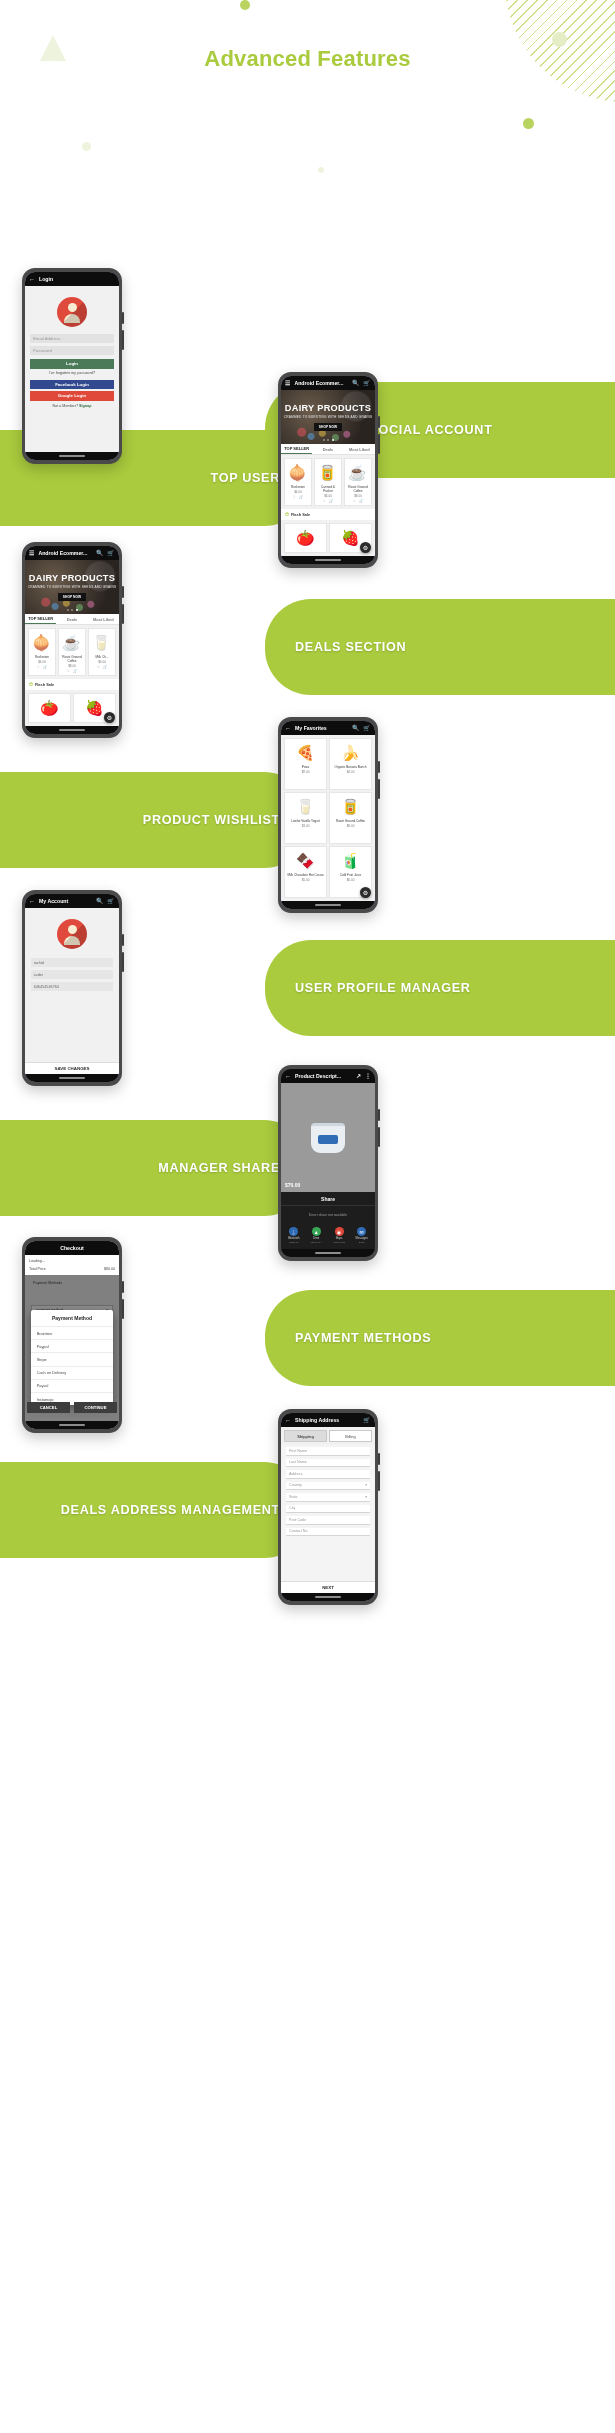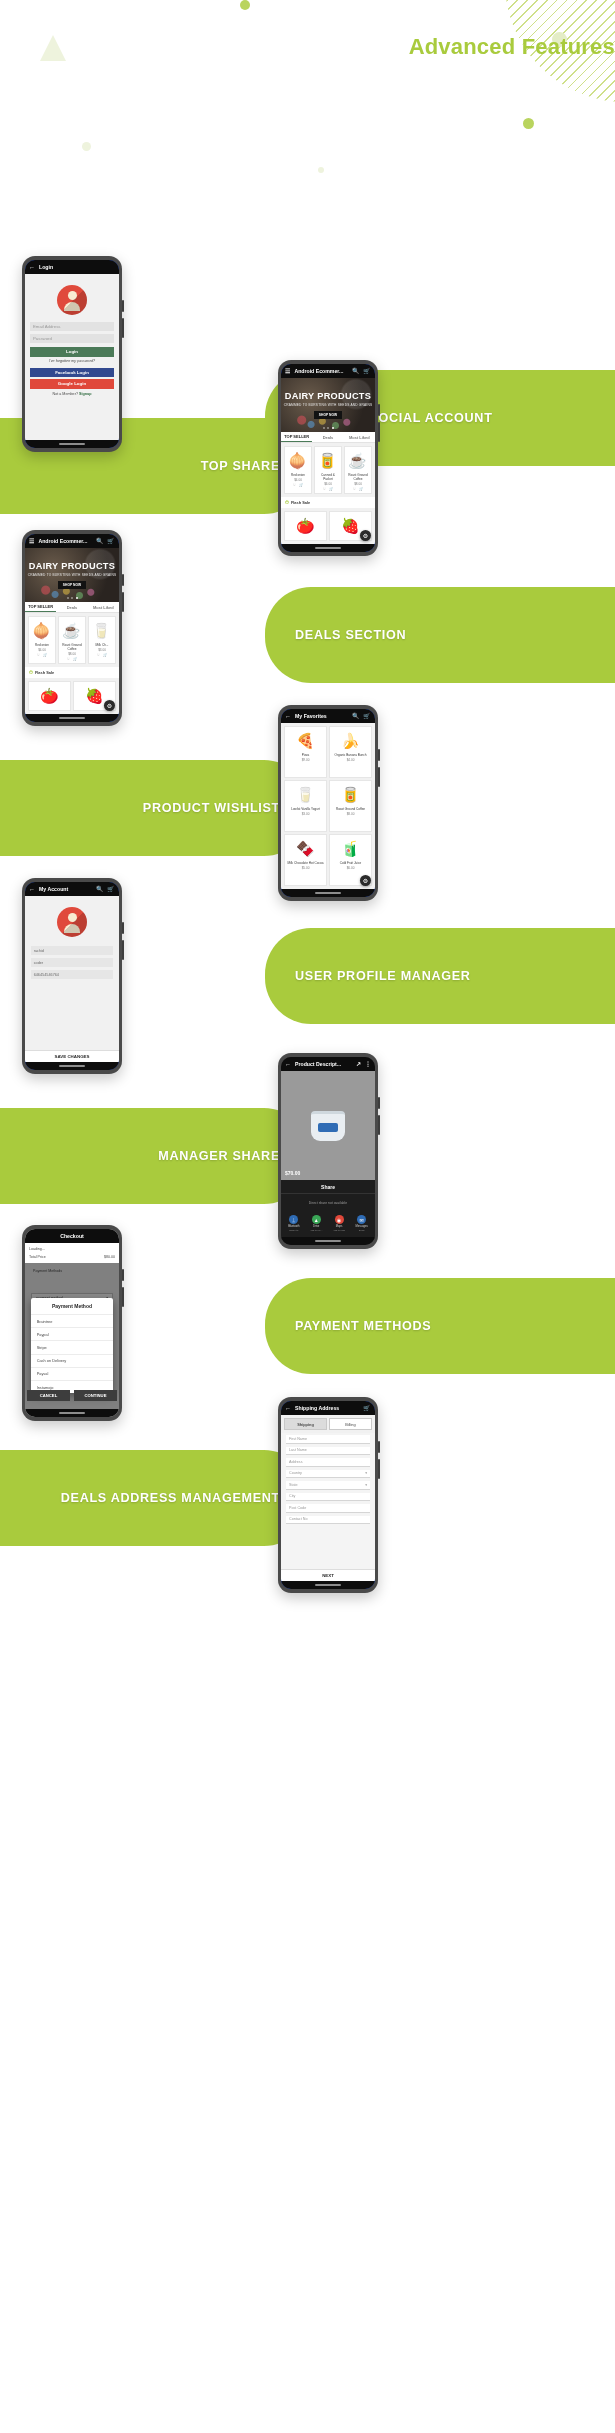--- a/index.html
+++ b/index.html
@@ -34,21 +34,21 @@
   .tri:after {
     content: "";
     position: absolute;
     left: -13px; top: 0;
     width: 26px; height: 26px;
     clip-path: polygon(50% 0%, 0% 100%, 100% 100%);
     background: #eef3dd;
   }
 
   
-  header { position: relative; z-index: 4; padding-top: 34px; text-align: right; }
+  header { position: relative; z-index: 4; padding-top: 46px; text-align: center; }
   .page-title {
     font-size: 22px;
     font-weight: bold;
     color: #a9cb3d;
     letter-spacing: 0.2px;
   }
   .page-subtitle {
     margin: 11px auto 0;
     width: 360px;
     font-size: 10.3px;
@@ -90,21 +90,21 @@
     box-shadow: 0 5px 14px rgba(0,0,0,.22);
   }
   .phone:before, .phone:after {
     content: ""; position: absolute; right: -2px; width: 2px;
     background: #3d3d3d; border-radius: 2px;
   }
   .phone:before { top: 44px; height: 12px; }
   .phone:after  { top: 62px; height: 20px; }
   .screen {
     width: 100%; height: 100%;
-    background: #1d4ed8;
+    background: #c4b5fd;
     border-radius: 10px;
     overflow: hidden;
     display: flex; flex-direction: column;
     position: relative;
   }
   .navbar {
     background: #0d0d0d; color: #fff;
     height: 14px; flex: 0 0 14px;
     display: flex; align-items: center; gap: 4px;
     padding: 0 4px;
@@ -289,21 +289,21 @@
       </div>
       <div class="home-ind">
           <span></span>
         </div>
     </div>
   </div>
 </div>
 
 <div class="feature">
   <div class="band left" style="top:358px;width:310px;">
-    <span class="band-label">TOP SHARE</span>
+    <span class="band-label">TOP USER</span>
   </div>
   <div class="phone" style="left:278px;top:300px;">
     <div class="screen">
       <div class="navbar">
         <span class="ic">☰</span>
         <span class="nav-title">Android Ecommer...</span>
         <span class="ic">🔍</span>
         <span class="ic">🛒</span>
       </div>
       <div class="hero">

